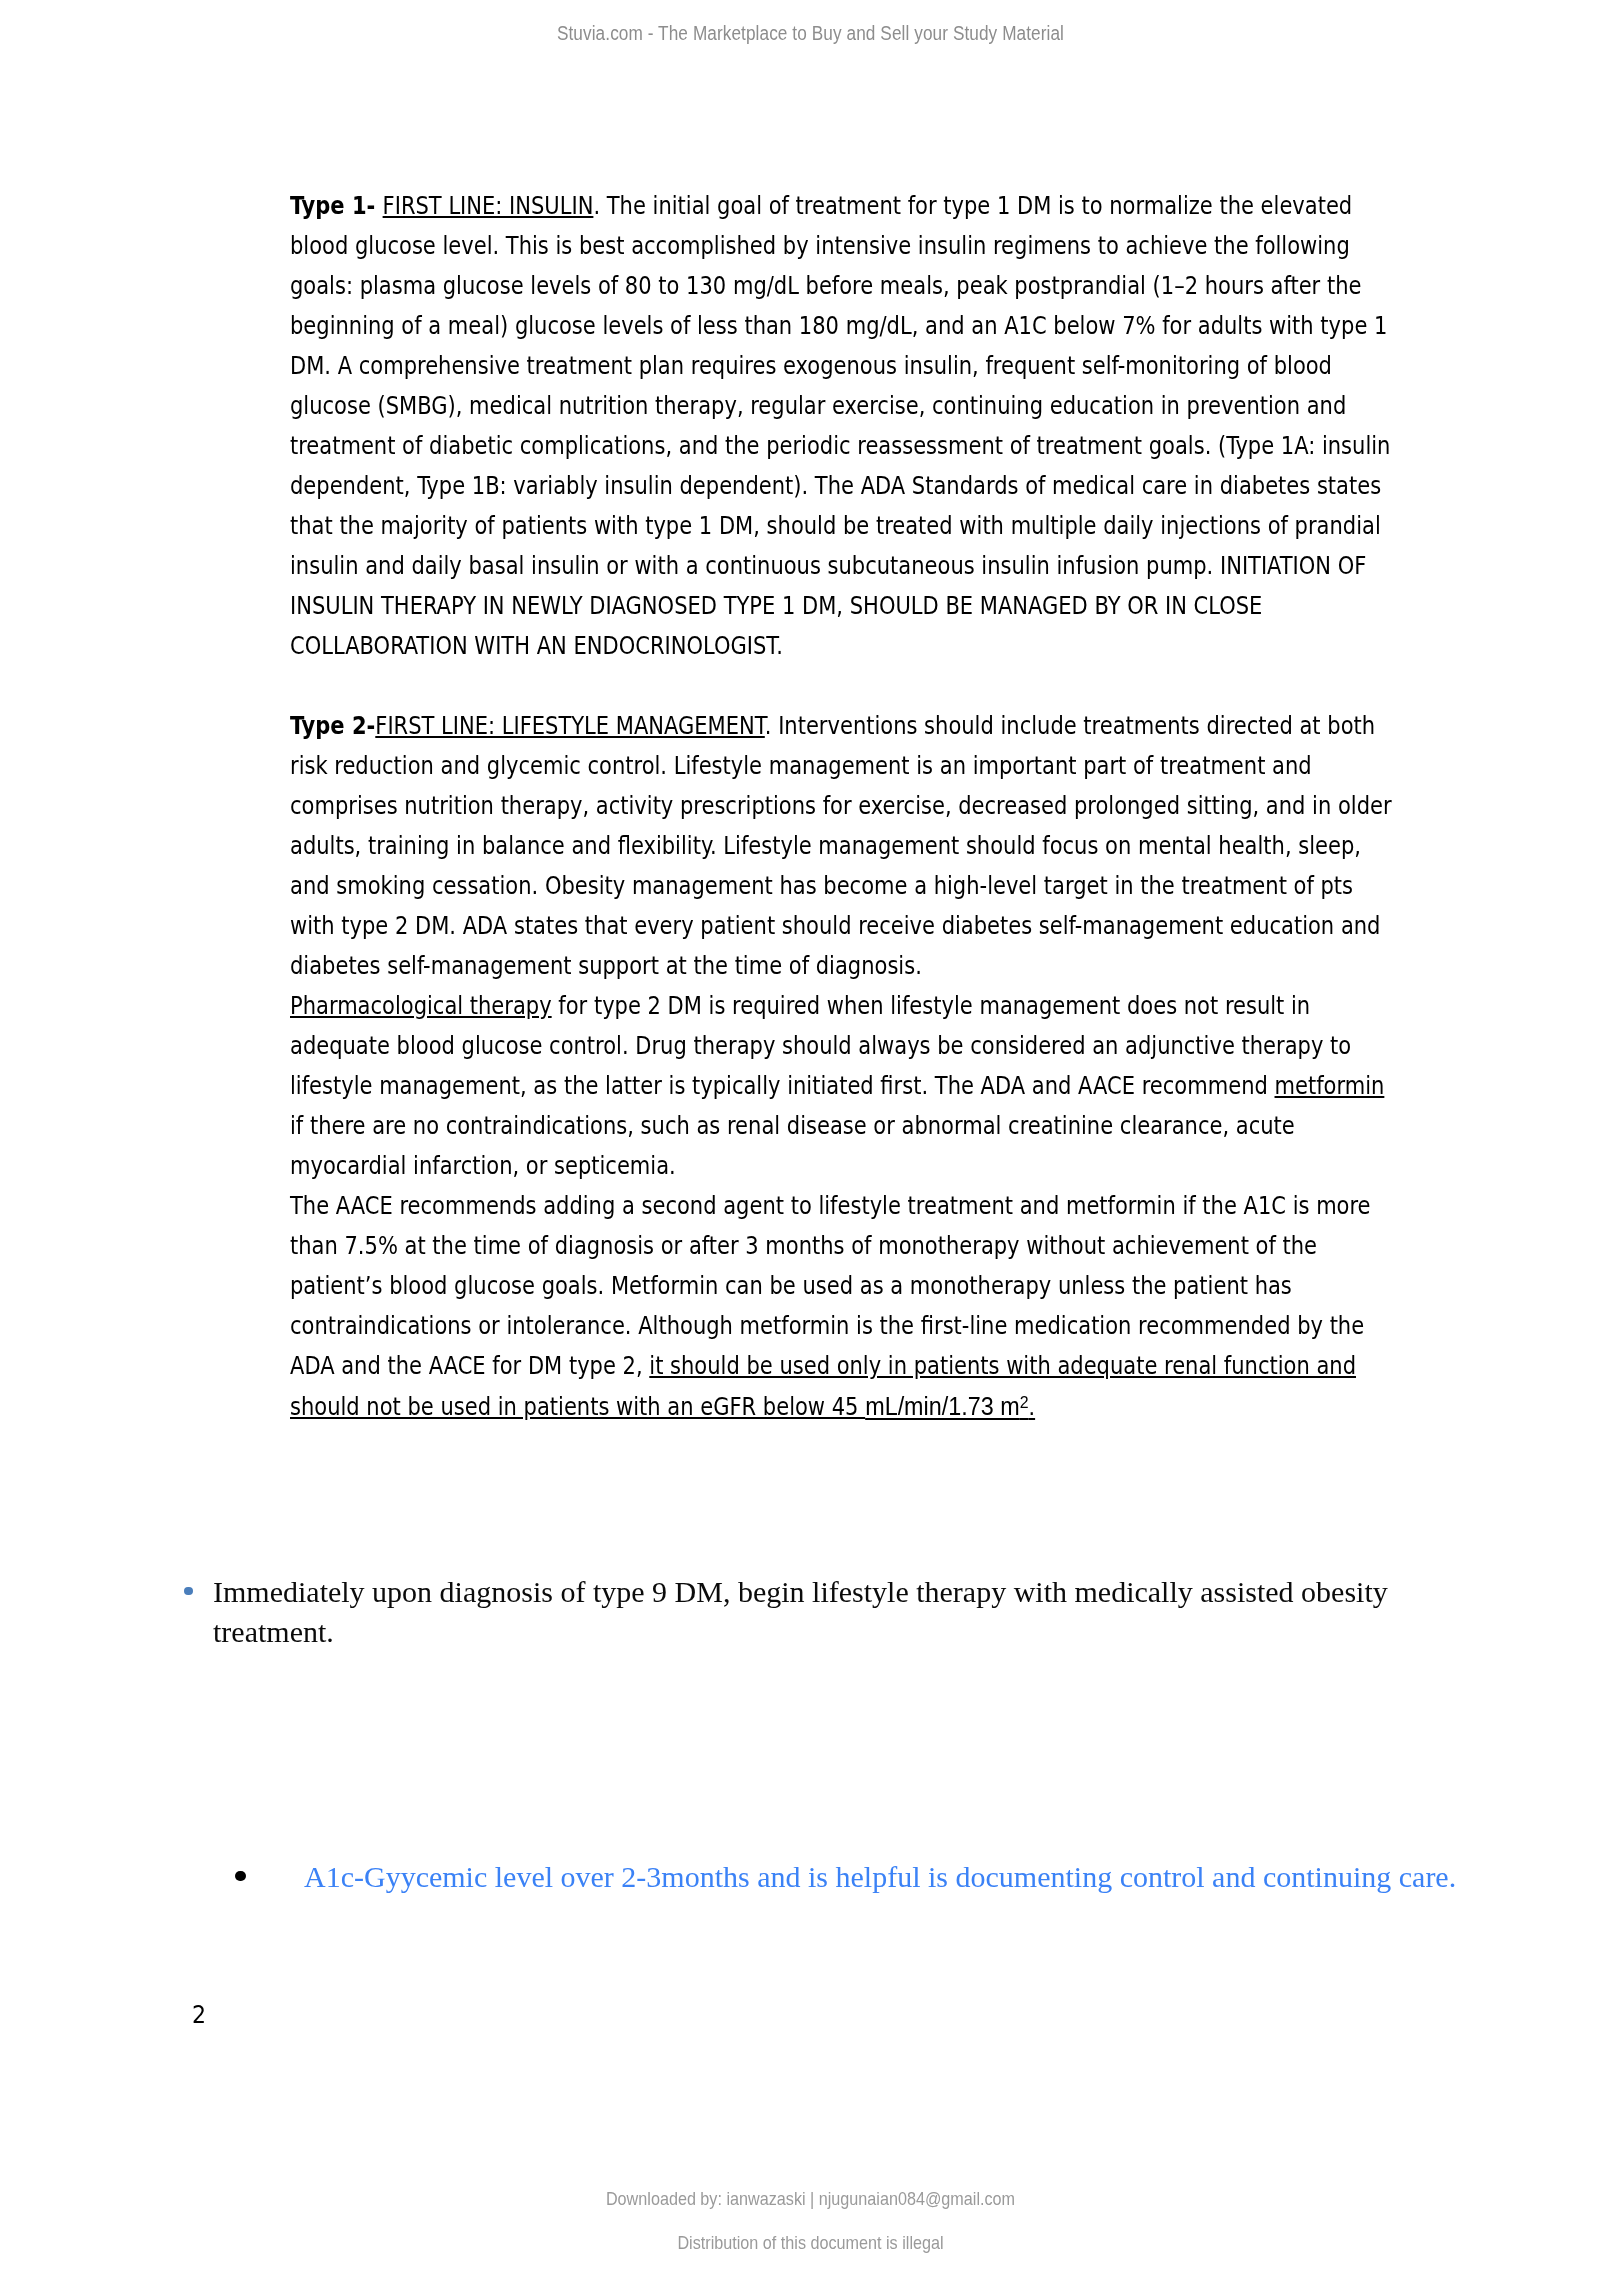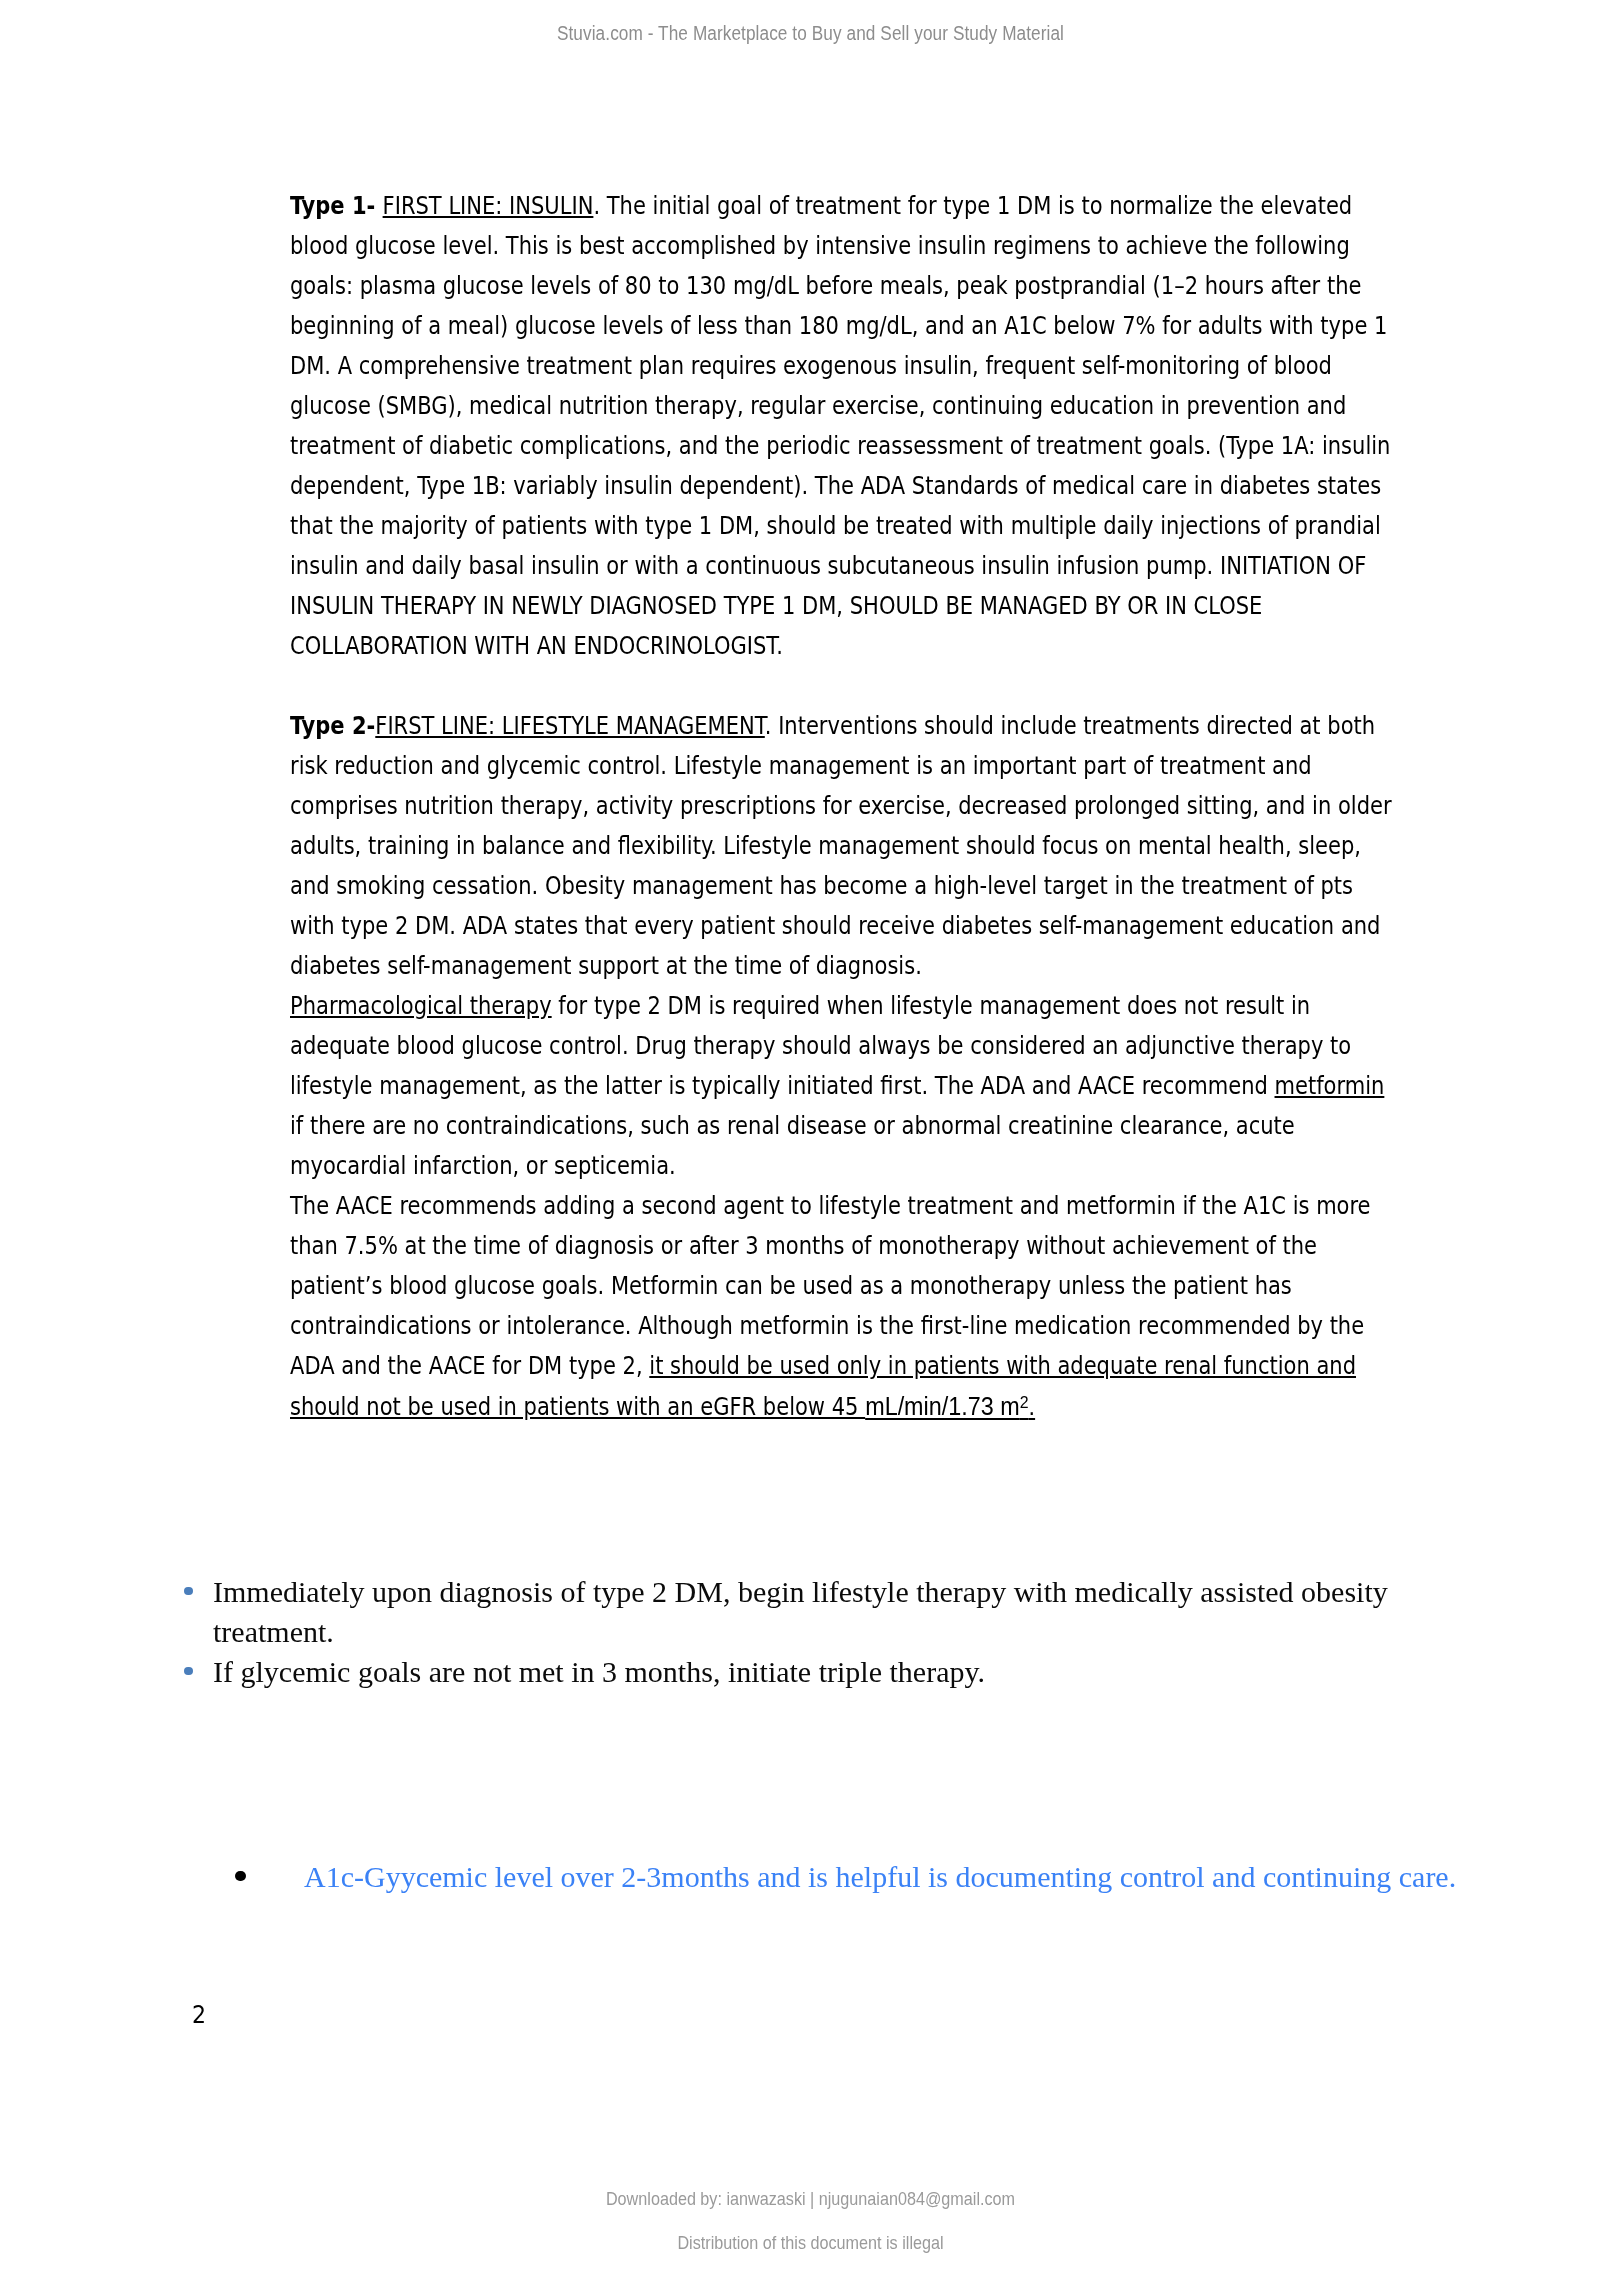--- a/index.html
+++ b/index.html
@@ -178,28 +178,24 @@
     <p>
       <span> The AACE recommends adding a second agent to lifestyle treatment and metformin if the A1C is more than 7.5% at the time of diagnosis or after 3 months of monotherapy without achievement of the patient’s blood glucose goals. Metformin can be used as a monotherapy unless the patient has contraindications or intolerance. Although metformin is the first-line medication recommended by the ADA and the AACE for DM type 2, </span><span class="uline">it should be used only in patients with adequate renal function and should not be used in patients with an eGFR below 45 </span><span class="unit-run"><span>mL/min/1.73 m</span><sup>2</sup><span>.</span></span>
     </p>
 
   </div>
 
   <div class="bullet-list">
 
     <div class="bullet-row">
       <span class="dot"></span>
-      <span class="txt">Immediately upon diagnosis of type 2 DM, begin lifestyle therapy with medically assisted obesity treatment.</span>
+      <span class="txt">Immediately upon diagnosis of type 9 DM, begin lifestyle therapy with medically assisted obesity treatment.</span>
     </div>
 
 
-    <div class="bullet-row">
-      <span class="dot"></span>
-      <span class="txt">If glycemic goals are not met in 3 months, initiate triple therapy.</span>
-    </div>
 
 
   </div>
 
   <div class="sub-list">
     <div class="sub-row">
       <span class="dot-black"></span>
       <span class="txt">A1c-Gyycemic level over 2-3months and is helpful is documenting control and continuing care.</span>
     </div>
   </div>

